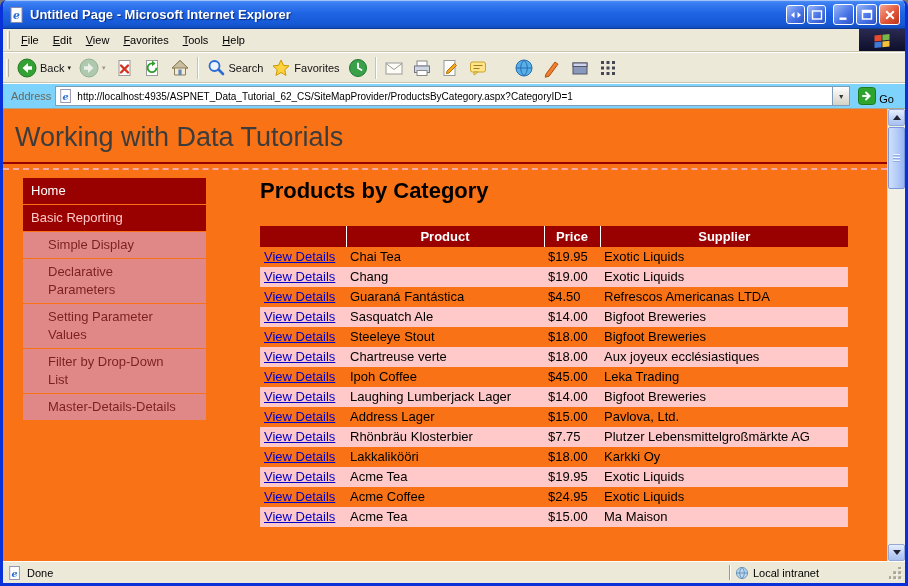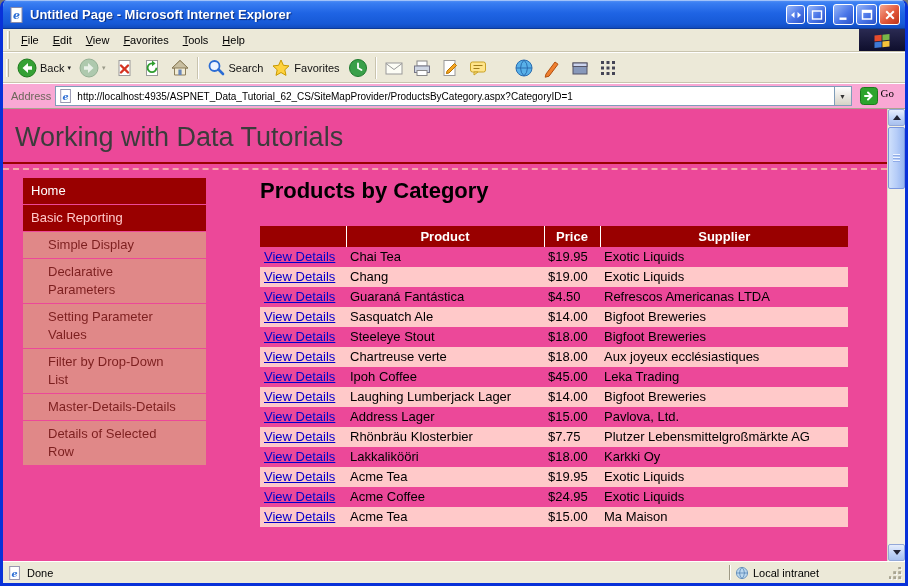--- a/index.html
+++ b/index.html
@@ -41,36 +41,36 @@
     font-family:"Liberation Sans",sans-serif;font-size:11px;color:#111;cursor:default}
   .tb-btn.disabled{color:#9a9a8a}
   .ic{width:20px;height:20px;display:block}
   .ic svg{display:block;width:100%;height:100%}
   .caret{font-size:7px;color:#222;line-height:1}
   .caret.dim{color:#9a9a8a}
   .tb-sep{width:2px;height:22px;margin:0 3px;border-left:1px solid #c9c4ae;border-right:1px solid #fff}
   .tb-gap{width:18px}
 
   
-  .addressbar{flex:0 0 25px;display:flex;align-items:center;background:#f9a8d4;
+  .addressbar{flex:0 0 25px;display:flex;align-items:center;background:#7dd3fc;
     border-top:1px solid #fff;border-bottom:1px solid #a8a490;padding:2px 3px;gap:4px}
   .addr-label{font-size:11px;color:#6b675a;margin-left:5px}
   .addr-field{flex:1;height:20px;background:#fff;border:1px solid #7f9db9;display:flex;align-items:center;
     padding-left:3px;gap:4px;overflow:hidden}
   .addr-icon{width:14px;height:14px;flex:none}
   .addr-url{flex:1;font-size:10px;white-space:nowrap;overflow:hidden;color:#000}
   .addr-drop{flex:none;width:17px;height:18px;border-left:1px solid #7f9db9;
     background:linear-gradient(180deg,#fefefe,#d6d2c6);display:flex;align-items:center;justify-content:center;
     font-size:7px;color:#333;cursor:default}
-  .go-btn{display:flex;align-items:flex-start;gap:3px;border:0;background:transparent;
-    font-family:Liberation Serif, serif;font-size:11px;color:#000;padding:0 8px 0 4px;cursor:default}
+  .go-btn{display:flex;align-items:flex-end;gap:3px;border:0;background:transparent;
+    font-family:Liberation Sans, sans-serif;font-size:11px;color:#000;padding:0 8px 0 4px;cursor:default}
   .go-icon{width:18px;height:18px}
 
   
-  .content-row{flex:1;display:flex;min-height:0;background:#ec4899}
+  .content-row{flex:1;display:flex;min-height:0;background:#f97316}
   .page{flex:1;overflow:hidden}
   .site-header{padding:13px 0 9px 12px;border-bottom:2px solid var(--maroon,#990000)}
   .site-title{font-size:27px;font-weight:400;color:#3c3c3c}
   .dashed-rule{border-top:2px dashed #f5a8a8;margin-top:4px}
   .content-cols{display:flex;align-items:flex-start;margin-top:8px}
 
   .sidebar-nav{flex:none;width:183px;margin-left:20px}
   .nav-item{display:block;font-size:13px;line-height:18px;padding:4px 8px;margin-bottom:1px;text-decoration:none;cursor:pointer}
   .nav-item.lv1{background:var(--maroon,#990000);color:#ffc9c9}
   .sidebar-nav .nav-item:first-child{color:#ffffff}
@@ -384,21 +384,20 @@
 
       <div class="content-cols">
         <nav class="sidebar-nav">
             <a href="#" class="nav-item lv1">Home</a>
             <a href="#" class="nav-item lv1">Basic Reporting</a>
             <a href="#" class="nav-item lv2">Simple Display</a>
             <a href="#" class="nav-item lv2">Declarative Parameters</a>
             <a href="#" class="nav-item lv2">Setting Parameter Values</a>
             <a href="#" class="nav-item lv2">Filter by Drop-Down List</a>
             <a href="#" class="nav-item lv2">Master-Details-Details</a>
-            <a href="#" class="nav-item lv2">Details of Selected Row</a>
           </nav>
 
         <div class="main-col">
           <h1 class="page-heading">Products by Category</h1>
           <table class="products">
             <colgroup>
                 <col style="width:86px">
                 <col style="width:198px">
                 <col style="width:56px">
                 <col style="width:248px">

